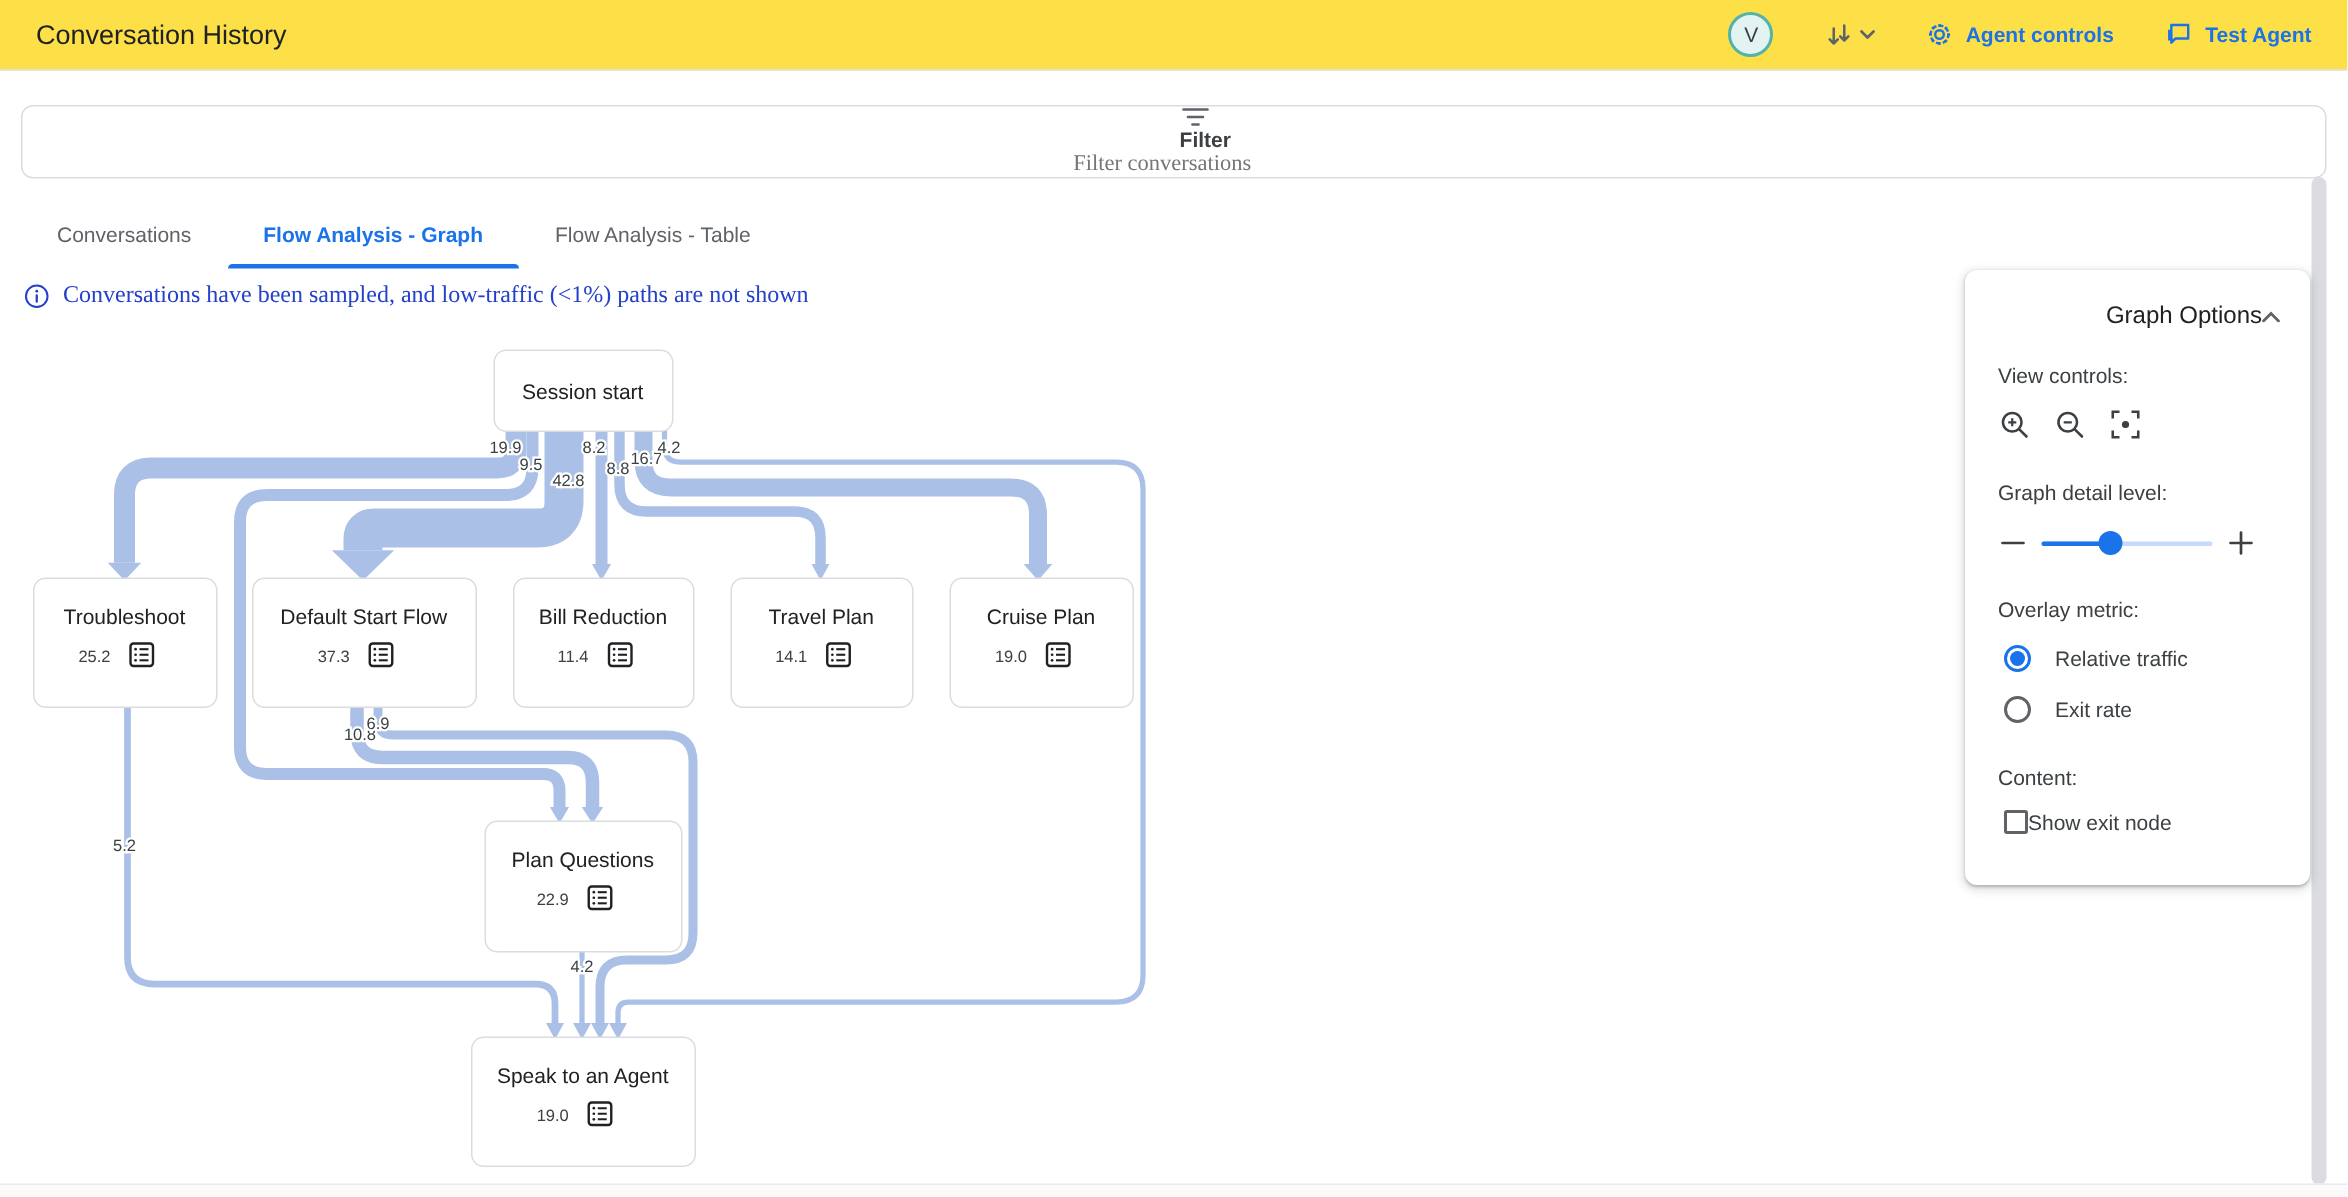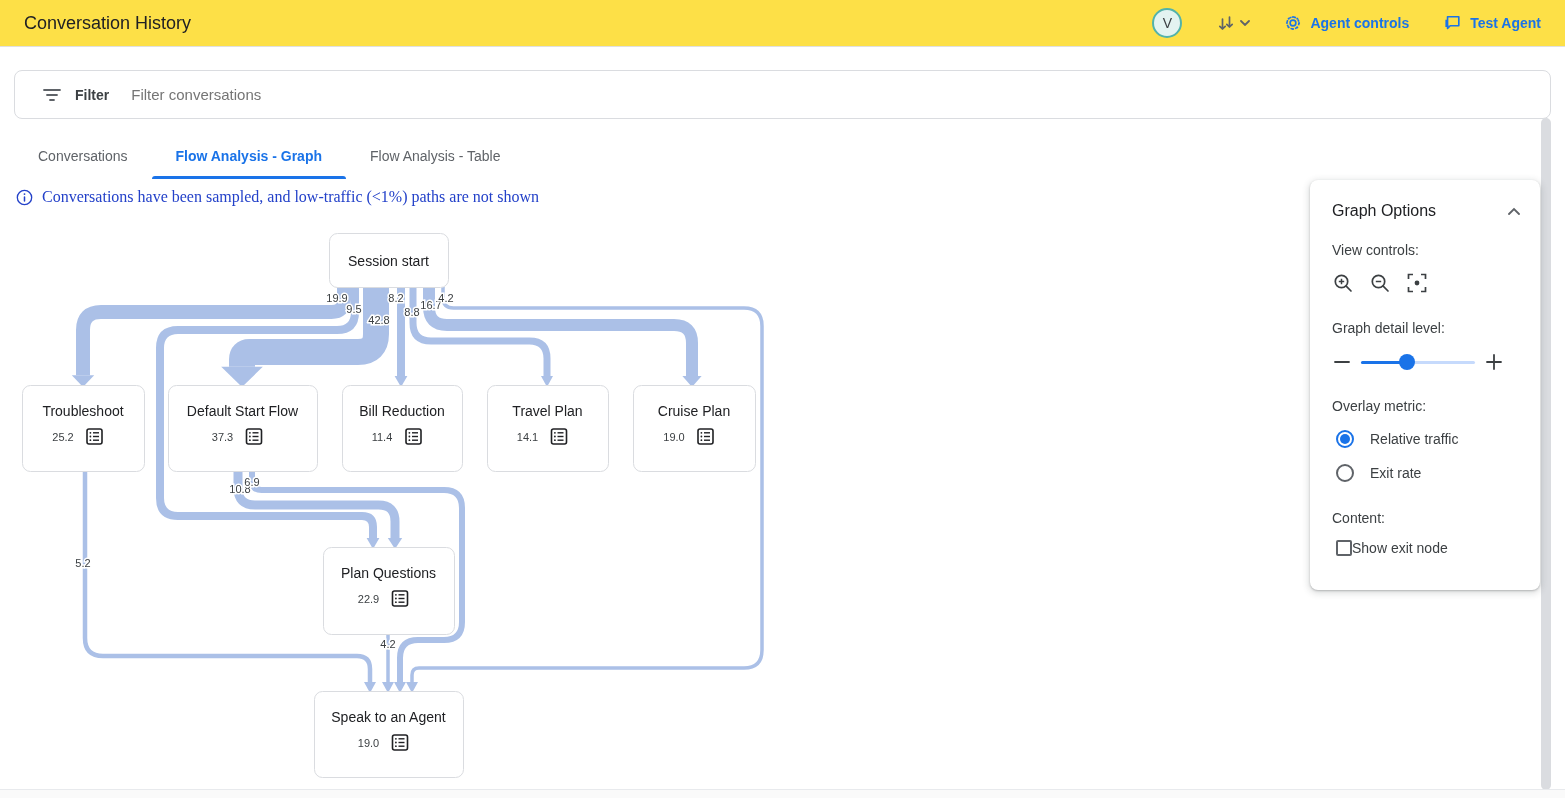--- a/index.html
+++ b/index.html
@@ -16,24 +16,24 @@
   .avatar { width:30px; height:30px; border-radius:50%; background:#e3f3f1;
     border:2px solid #53b3aa; display:flex; align-items:center; justify-content:center;
     font-size:14px; color:#3c4043; cursor:pointer; }
   .sort-group { display:flex; align-items:center; gap:4px; cursor:pointer; }
   .blue-action { display:flex; align-items:center; gap:8px; color:var(--c-link,#1a73e8);
     font-size:14px; font-weight:bold; cursor:pointer; }
 
   
   .filter-bar { position:absolute; top:70px; left:14px; width:1537px; height:49px;
     border:1px solid #dadce0; border-radius:8px; display:flex; align-items:center;
-    padding:0 0 0 28px; background:#fff; }
+    padding:0 0 0 28px; background:#fff;flex-direction:column; }
   .filter-label { font-size:14px; font-weight:bold; color:#3c4043; margin-left:14px; }
   .filter-input { border:0; outline:none; font-size:15px; color:#5f6368;
-    margin-left:22px; flex:1; font-family:Liberation Sans, sans-serif; background:transparent; }
+    margin-left:22px; flex:1; font-family:Liberation Serif, serif; background:transparent; }
 
   
   .tabs { position:absolute; top:133px; left:14px; height:46px; display:flex; }
   .tab { padding:0 24px; height:46px; display:flex; align-items:center;
     font-size:14px; color:#5f6368; cursor:pointer; position:relative; white-space:nowrap; }
   .tab.active { color:var(--c-link,#1a73e8); font-weight:bold; }
   .tab.active::after { content:""; position:absolute; left:0; right:0; bottom:0;
     height:3px; background:var(--c-link,#1a73e8); border-radius:3px 3px 0 0; }
 
   
@@ -46,21 +46,21 @@
   .node-box { fill:#fff; stroke:#dadce0; stroke-width:1; }
   .node-title { font-size:14px; fill:#202124; }
   .node-value { font-size:11px; fill:#3c4043; }
   .edge-label { font-size:11px; fill:#3c4043; paint-order:stroke; stroke:#fff; stroke-width:3px; }
 
   
   .panel { position:absolute; top:180px; left:1310px; width:230px; height:410px;
     background:#fff; border-radius:8px;
     box-shadow:0 1px 2px rgba(60,64,67,.3), 0 2px 6px 2px rgba(60,64,67,.15);
     padding:22px 20px 0 22px; z-index:4; }
-  .panel-title-row { display:flex; align-items:center; justify-content:space-between; }
+  .panel-title-row { display:flex; align-items:center; justify-content:flex-end; }
   .panel-title { font-size:16px; color:#202124; }
   .panel-label { font-size:14px; color:#3c4043; }
   .mt22{margin-top:22px;} .mt26{margin-top:26px;} .mt14{margin-top:14px;} .mt16{margin-top:16px;}
   .icon-row { display:flex; align-items:center; gap:15px; }
   .icon-btn { cursor:pointer; display:flex; align-items:center; justify-content:center; }
   .slider-row { display:flex; align-items:center; gap:9px; }
   .slider { position:relative; width:114px; height:16px; flex:0 0 auto; cursor:pointer; }
   .slider .track { position:absolute; top:7px; left:0; width:100%; height:3px;
     background:#c6dafc; border-radius:2px; }
   .slider .fill { position:absolute; top:7px; left:0; width:40%; height:3px;

